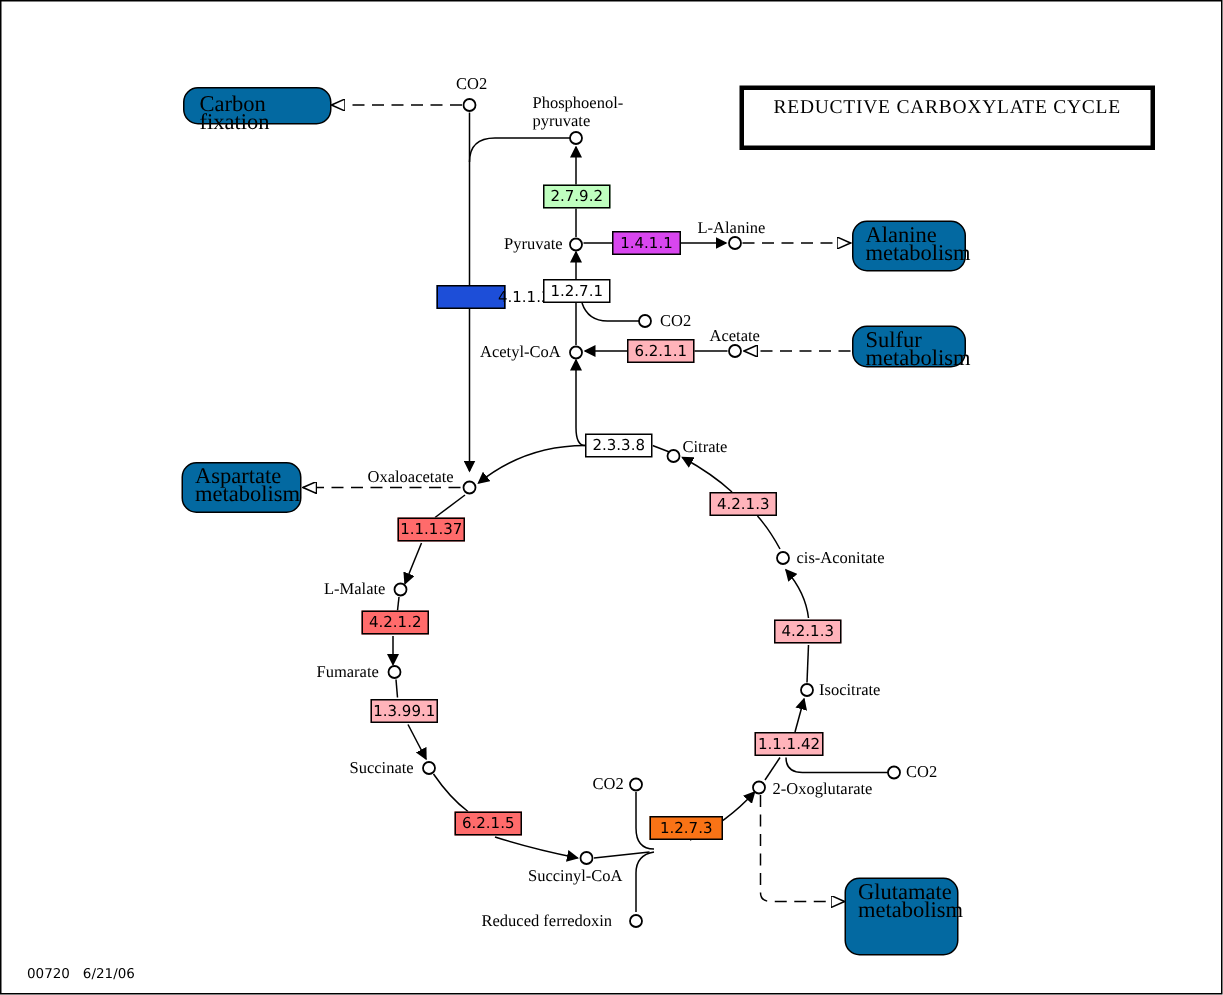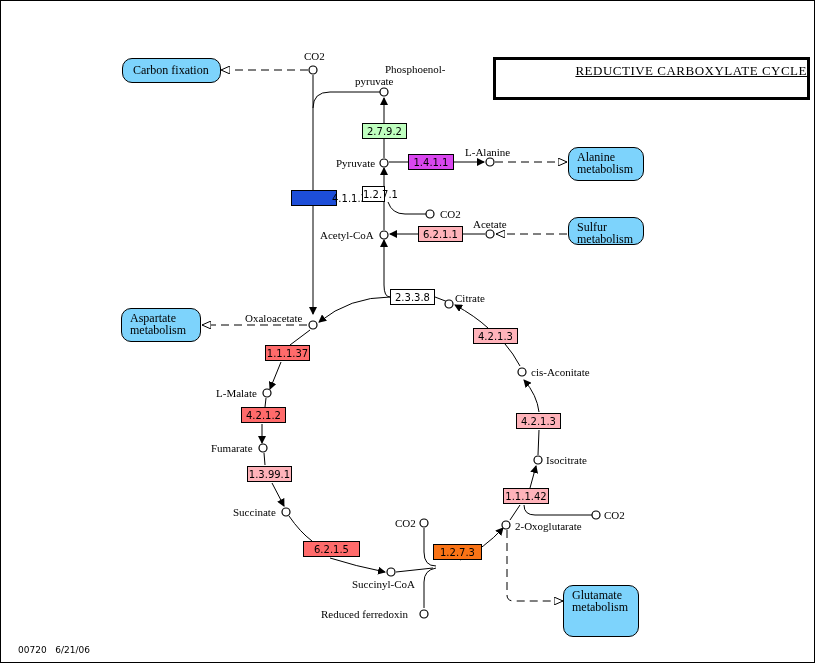--- a/index.html
+++ b/index.html
@@ -1,22 +1,22 @@
 <!DOCTYPE html>
 <html><head>
 <meta charset="utf-8">
 <style>
   html, body { margin: 0; padding: 0; background: #ffffff; }
   body { width: 815px; height: 663px; overflow: hidden; position: relative; font-family: "Liberation Serif", serif; }
   #frame { position: absolute; left: 0; top: 0; width: 813px; height: 661px; border: 1px solid #000; background: #fff; }
   svg { position: absolute; left: 0; top: 0; }
   .lbl { position: absolute; font-family: "Liberation Serif", serif; font-size: 11px; color: #000; white-space: nowrap; line-height: 12px; }
   .enz { position: absolute; height: 16px; border: 1px solid #000; font-family: "DejaVu Sans", sans-serif; font-size: 10px; line-height: 16px; text-align: center; color: #000; box-sizing: border-box; cursor: pointer; }
-  .map { position: absolute; border: 1px solid #000; border-radius: 10px; background: #7dd3fc; font-family: "Liberation Serif", serif; font-size: 12px; line-height: 12px; box-sizing: border-box; padding: 3px 8px; cursor: pointer; }
-  .title { position: absolute; left: 493px; top: 57px; width: 317px; height: 43px; border: 3px solid #000; box-sizing: border-box; text-align: right; font-family: "Liberation Serif", serif; font-size: 13px; letter-spacing: 0.5px; line-height: 16px; padding-top: 3px; text-decoration: underline; }
+  .map { position: absolute; border: 1px solid #000; border-radius: 10px; background: #0369a1; font-family: "Liberation Serif", serif; font-size: 15px; line-height: 12px; box-sizing: border-box; padding: 3px 8px; cursor: pointer; }
+  .title { position: absolute; left: 493px; top: 57px; width: 277px; height: 43px; border: 3px solid #000; box-sizing: border-box; text-align: center; font-family: "Liberation Serif", serif; font-size: 13px; letter-spacing: 0.5px; line-height: 16px; padding-top: 3px; }
   .footer { position: absolute; left: 18px; top: 645px; font-family: "DejaVu Sans", sans-serif; font-size: 9px; }
 </style>
 </head>
 <body>
 
 <div id="frame"></div>
 
 <svg width="815" height="663">
   <defs>
     <marker id="arr" markerWidth="8" markerHeight="8" refX="7" refY="4" orient="auto" markerUnits="userSpaceOnUse">
@@ -97,21 +97,21 @@
     <circle cx="391" cy="572" r="4"></circle>
     <circle cx="424" cy="614" r="4"></circle>
   </g>
 </svg>
 
 <div class="title">
   <div>REDUCTIVE CARBOXYLATE CYCLE</div>
 </div>
 
 <span class="lbl" style="left:304px;top:50px;">CO2</span>
-<span class="lbl" style="left:355px;top:63px;margin-left:30px;">Phosphoenol-</span>
+<span class="lbl" style="left:355px;top:63px;">Phosphoenol-</span>
 <span class="lbl" style="left:355px;top:75px;">pyruvate</span>
 <span class="lbl" style="left:336px;top:157px;">Pyruvate</span>
 <span class="lbl" style="left:465px;top:146px;">L-Alanine</span>
 <span class="lbl" style="left:440px;top:208px;">CO2</span>
 <span class="lbl" style="left:473px;top:218px;">Acetate</span>
 <span class="lbl" style="left:320px;top:229px;">Acetyl-CoA</span>
 <span class="lbl" style="left:455px;top:292px;">Citrate</span>
 <span class="lbl" style="left:245px;top:312px;">Oxaloacetate</span>
 <span class="lbl" style="left:531px;top:366px;">cis-Aconitate</span>
 <span class="lbl" style="left:216px;top:387px;">L-Malate</span>
@@ -120,30 +120,30 @@
 <span class="lbl" style="left:233px;top:506px;">Succinate</span>
 <span class="lbl" style="left:604px;top:509px;">CO2</span>
 <span class="lbl" style="left:515px;top:520px;">2-Oxoglutarate</span>
 <span class="lbl" style="left:395px;top:517px;">CO2</span>
 <span class="lbl" style="left:352px;top:578px;">Succinyl-CoA</span>
 <span class="lbl" style="left:321px;top:608px;">Reduced ferredoxin</span>
 
 <div class="enz" style="left:362px;top:123px;width:45px;background:#bfffbf;">2.7.9.2</div>
 <div class="enz" style="left:408px;top:154px;width:46px;background:#d946ef;">1.4.1.1</div>
 <div class="enz" style="left:291px;top:190px;width:46px;background:#1d4ed8;padding-left:40px;">4.1.1.31</div>
-<div class="enz" style="left:362px;top:186px;width:23px;background:#ffffff;">1.2.7.1</div>
+<div class="enz" style="left:362px;top:186px;width:45px;background:#ffffff;">1.2.7.1</div>
 <div class="enz" style="left:418px;top:226px;width:45px;background:#ffb3ba;">6.2.1.1</div>
 <div class="enz" style="left:390px;top:289px;width:45px;background:#ffffff;">2.3.3.8</div>
 <div class="enz" style="left:473px;top:328px;width:45px;background:#ffb3ba;">4.2.1.3</div>
 <div class="enz" style="left:265px;top:345px;width:45px;background:#ff6b6b;">1.1.1.37</div>
 <div class="enz" style="left:241px;top:407px;width:45px;background:#ff6b6b;">4.2.1.2</div>
 <div class="enz" style="left:516px;top:413px;width:45px;background:#ffb3ba;">4.2.1.3</div>
 <div class="enz" style="left:247px;top:466px;width:45px;background:#ffb3ba;">1.3.99.1</div>
 <div class="enz" style="left:503px;top:488px;width:46px;background:#ffb3ba;">1.1.1.42</div>
-<div class="enz" style="left:303px;top:541px;width:57px;background:#ff6b6b;">6.2.1.5</div>
+<div class="enz" style="left:303px;top:541px;width:45px;background:#ff6b6b;">6.2.1.5</div>
 <div class="enz" style="left:433px;top:544px;width:49px;background:#f97316;">1.2.7.3</div>
 
 <div class="map" style="left:122px;top:58px;width:99px;height:25px;padding:5px 10px;">
   <span>Carbon fixation</span>
 </div>
 <div class="map" style="left:568px;top:147px;width:76px;height:34px;">
   <div>Alanine</div>
   <div>metabolism</div>
 </div>
 <div class="map" style="left:568px;top:217px;width:76px;height:28px;">

